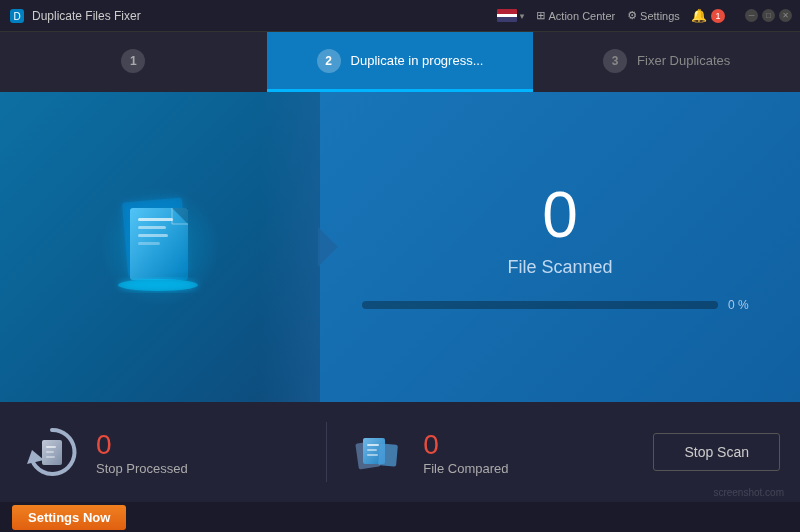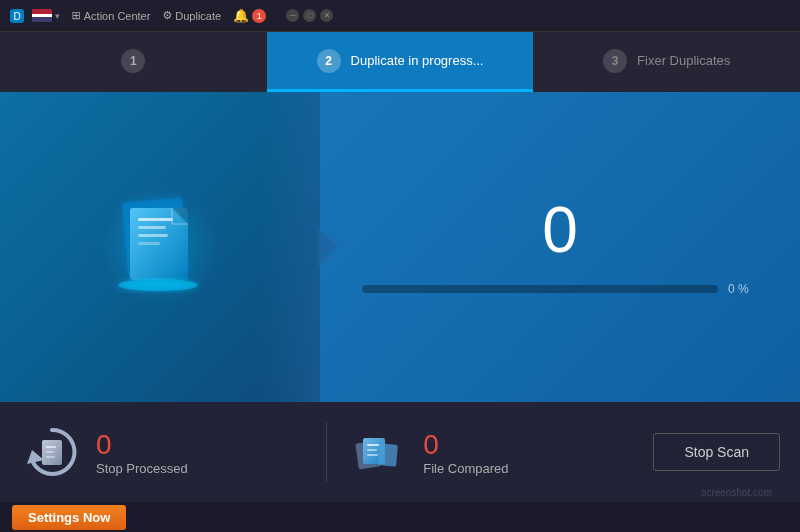--- a/index.html
+++ b/index.html
@@ -297,46 +297,47 @@
       font-weight: bold;
       border: none;
       border-radius: 3px;
       cursor: pointer;
     }
 
     
     .watermark {
       position: absolute;
       bottom: 34px;
-      right: 28px;
+      right: 16px;
       color: rgba(255,255,255,0.15);
       font-size: 10px;
     }
   </style>
 </head>
 <body>
 
 <div class="titlebar">
 
   <svg class="titlebar-icon" viewBox="0 0 18 18">
     <rect x="2" y="2" width="14" height="14" rx="3" fill="#0080c0"></rect>
     <text x="9" y="13" text-anchor="middle" font-size="10" fill="white">D</text>
   </svg>
+  <span class="titlebar-title">Duplicate Files Fixer</span>
   <div class="titlebar-right">
     <div class="titlebar-flag">
       <div class="flag-icon"></div>
       <span style="color:#888;font-size:9px;">▾</span>
     </div>
     <div class="titlebar-btn">
       <span>⊞</span>
       <span>Action Center</span>
     </div>
     <div class="titlebar-btn">
       <span>⚙</span>
-      <span>Duplicate</span>
+      <span>Settings</span>
     </div>
     <div class="titlebar-btn">
       <span style="font-size:13px;">🔔</span>
       <span style="background:#e74c3c;color:#fff;border-radius:50%;width:14px;height:14px;display:inline-flex;align-items:center;justify-content:center;font-size:9px;">1</span>
     </div>
     <div class="win-controls">
       <div class="win-ctrl min">─</div>
       <div class="win-ctrl max">□</div>
       <div class="win-ctrl close">✕</div>
     </div>
@@ -400,20 +401,21 @@
           <path d="M 72 28 L 72 44 L 88 44" stroke="rgba(255,255,255,0.4)" stroke-width="1" fill="none"></path>
         </svg>
       </div>
     </div>
   </div>
 
   <div class="arrow-connector"></div>
 
   <div class="scan-right">
     <div class="scan-count">0</div>
+    <div class="scan-label">File Scanned</div>
     <div class="progress-container">
       <div class="progress-bar-bg">
         <div class="progress-bar-fill" style="width: 0%;"></div>
       </div>
       <span class="progress-pct">0 %</span>
     </div>
   </div>
 </div>
 
 <div class="stats-bar">

